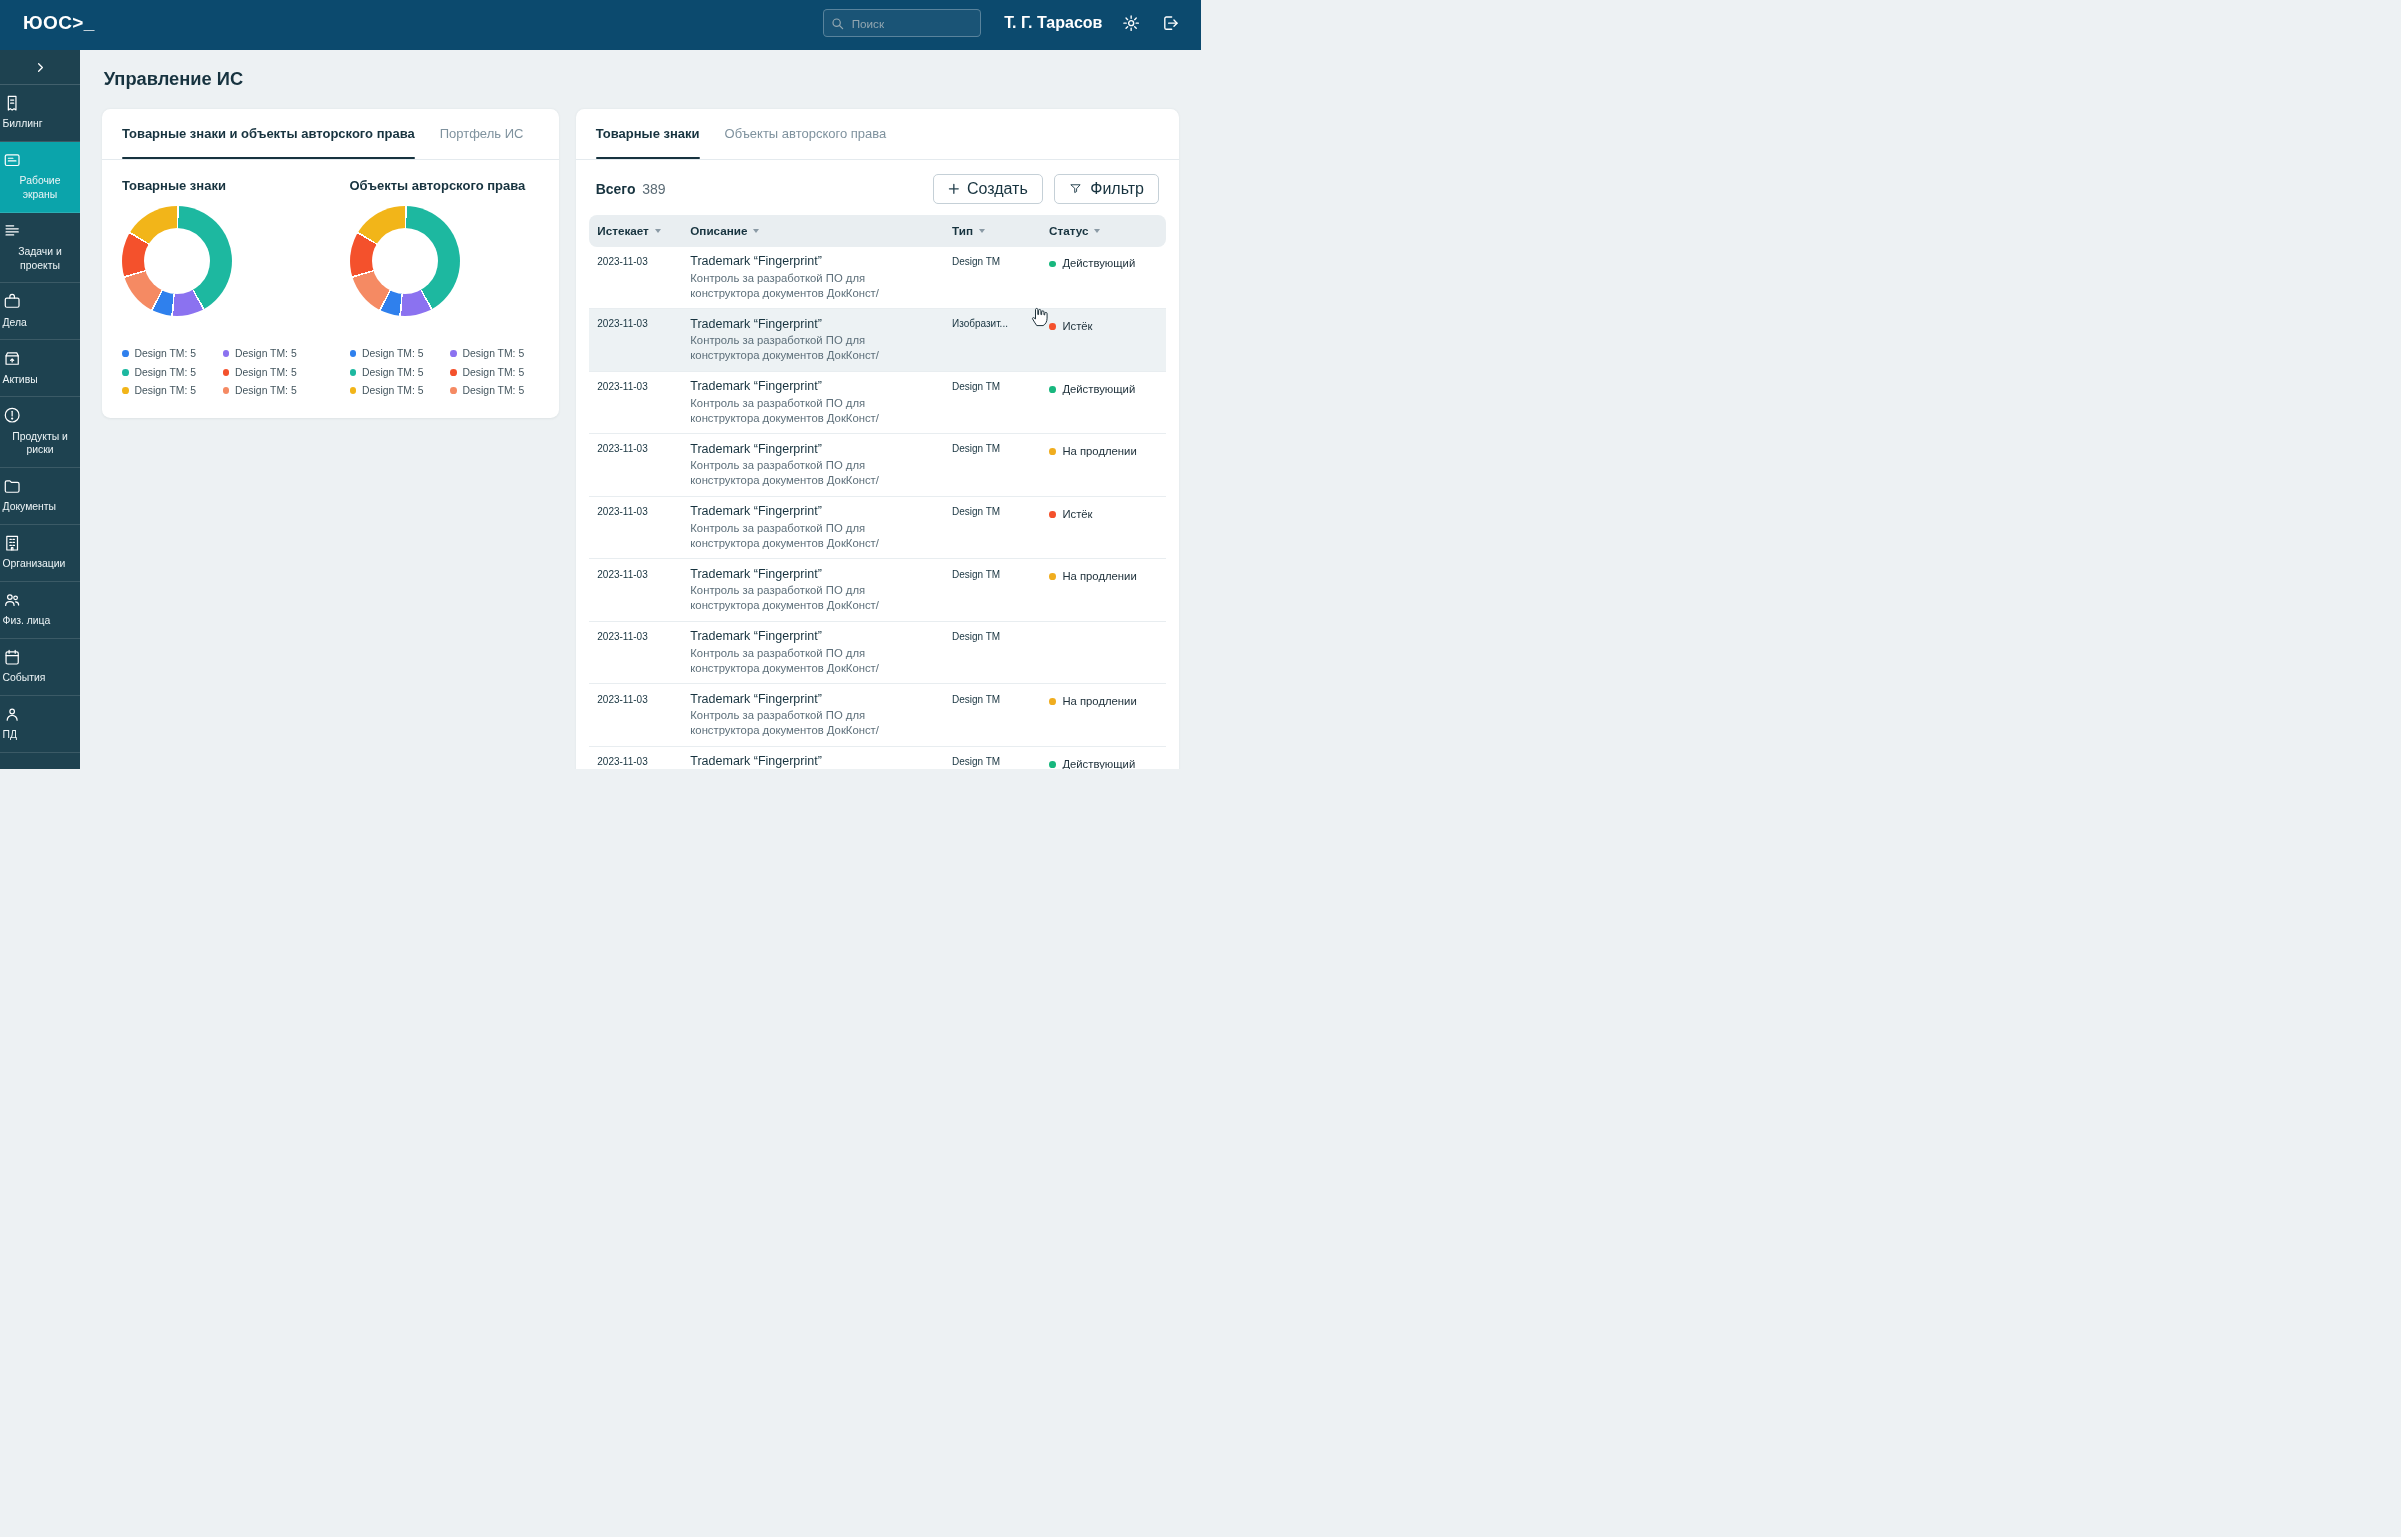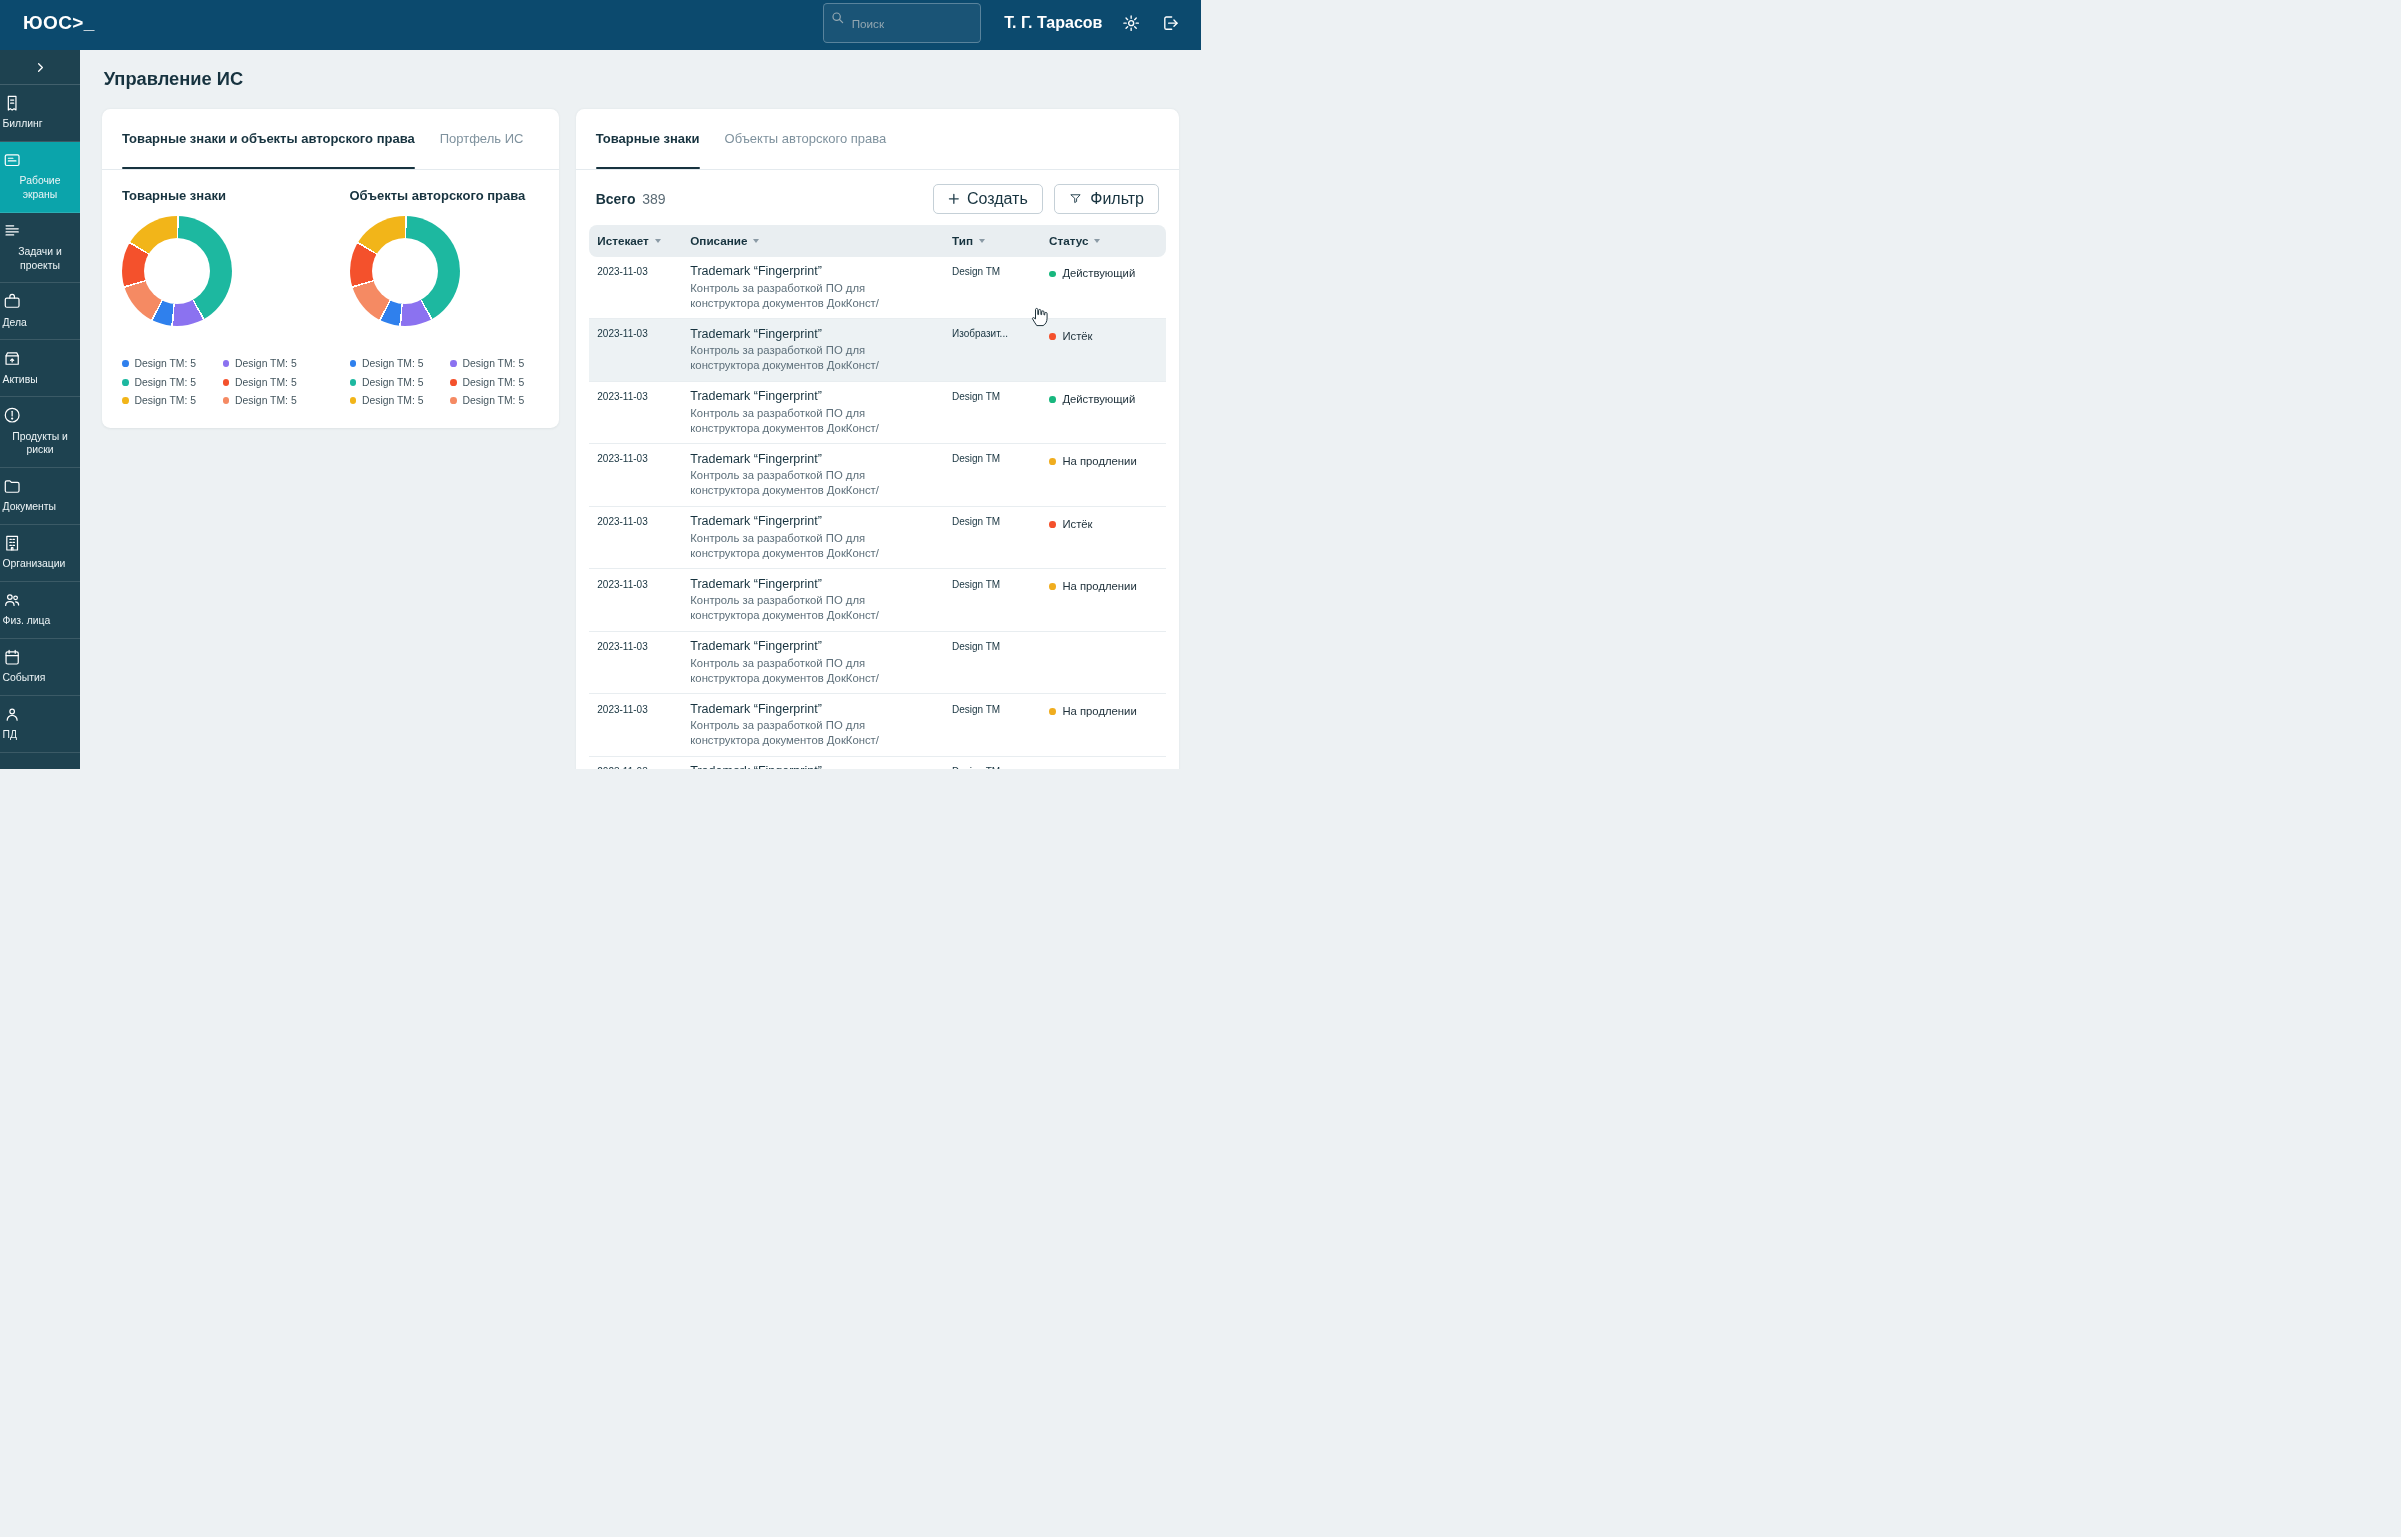--- a/index.html
+++ b/index.html
@@ -2,21 +2,21 @@
 <html style="font-size:13.3px"><head>
 <meta charset="utf-8">
 <style>
   *{box-sizing:border-box;margin:0;padding:0}
   html,body{width:1201px;height:769px;overflow:hidden}
   body{font-family:"Liberation Sans",sans-serif;background:#edf1f3;color:#17333f;position:relative}
 
   
   .app-header{position:absolute;top:0;left:0;right:0;height:50px;background:#0c4a6e;display:flex;align-items:center;padding:0 22px 4px 23px;z-index:5}
   .logo{color:#fff;font-size:19px;font-weight:700;letter-spacing:0.4px;cursor:pointer;white-space:nowrap}
-  .search{margin-left:auto;position:relative;width:158px;height:40px}
+  .search{margin-left:auto;position:relative;width:158px;height:28px}
   .search svg{position:absolute;left:8.3px;top:7.5px}
   .search input{width:100%;height:100%;background:rgba(255,255,255,.06);border:0.8px solid rgba(255,255,255,.28);border-radius:4.2px;padding:0 8.3px 0 27.5px;color:#dfe9ee;font-size:11.7px;font-family:inherit;outline:none}
   .search input::placeholder{color:#93a7b1}
   .user{color:#fff;font-size:16px;font-weight:600;margin-left:23px;cursor:pointer;white-space:nowrap}
   .iconbtn{background:none;border:none;margin-left:20px;cursor:pointer;display:flex;align-items:center}
 
   
   .sidebar{position:absolute;top:50px;left:0;bottom:0;width:80px;background:#1e4250;z-index:4}
   .collapse{height:35px;display:flex;align-items:center;justify-content:center;border-bottom:0.8px solid rgba(255,255,255,.16);cursor:pointer}
   .item{display:flex;flex-direction:column;align-items:flex-start;text-align:center;padding:9.2px 2.5px 10px;border-bottom:0.8px solid rgba(255,255,255,.13);cursor:pointer}
@@ -25,21 +25,21 @@
   .item.active{background:#0ba4ab}
 
   
   main{position:absolute;left:80px;top:50px;right:0;bottom:0;padding:11.7px 22px 0;overflow:hidden}
   h1{font-size:18.3px;font-weight:700;margin:6.7px 0 18.3px 1.7px}
   .cards{display:flex;gap:16.7px;align-items:flex-start}
   .card{background:#fff;border-radius:8.3px;box-shadow:0 0.8px 2.5px rgba(23,51,63,.07)}
   .charts-card{width:457px;flex:none}
   .table-card{flex:1 1 auto;min-width:0}
 
-  .tabs{display:flex;gap:25px;padding:0 20px;border-bottom:0.8px solid #e4eaee;height:61px}
+  .tabs{display:flex;gap:25px;padding:0 20px;border-bottom:0.8px solid #e4eaee;height:51px}
   .tab{display:flex;align-items:center;font-size:13px;color:#7f929e;position:relative;cursor:pointer;white-space:nowrap}
   .tab.active{color:#17333f;font-weight:700}
   .tab.active::after{content:"";position:absolute;left:0;right:0;bottom:-0.8px;height:2.5px;background:#17333f;border-radius:1.7px}
 
   
   .charts{display:flex;gap:38px;padding:18.3px 20px 22px}
   .chart-block{width:190px}
   .chart-title{font-size:13px;font-weight:700;margin-bottom:13.3px}
   .donut{width:110px;height:110px;border-radius:50%;position:relative}
   .hole{position:absolute;inset:22px;background:#fff;border-radius:50%}

